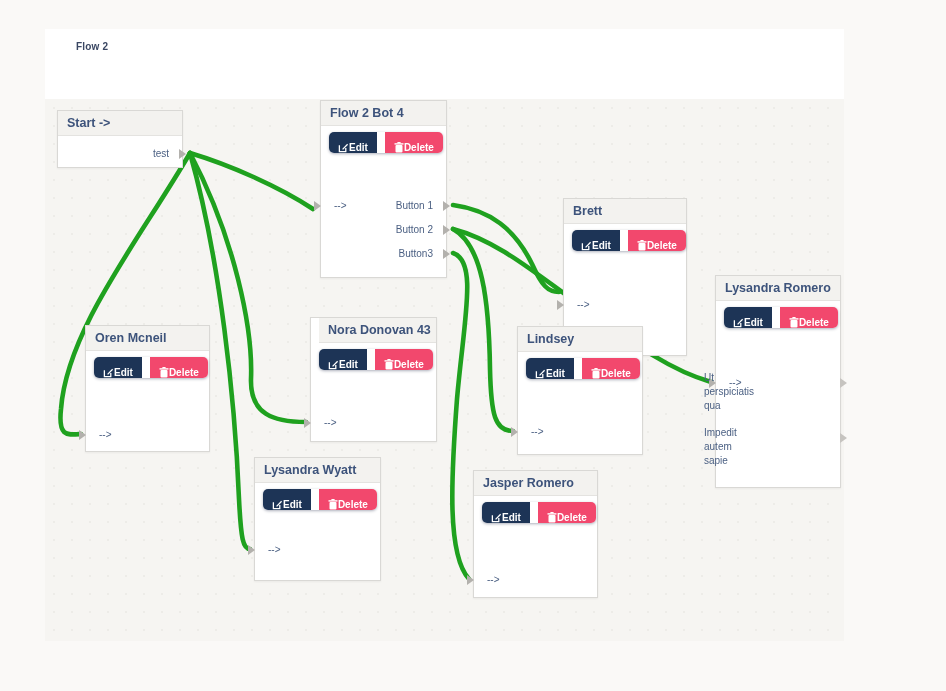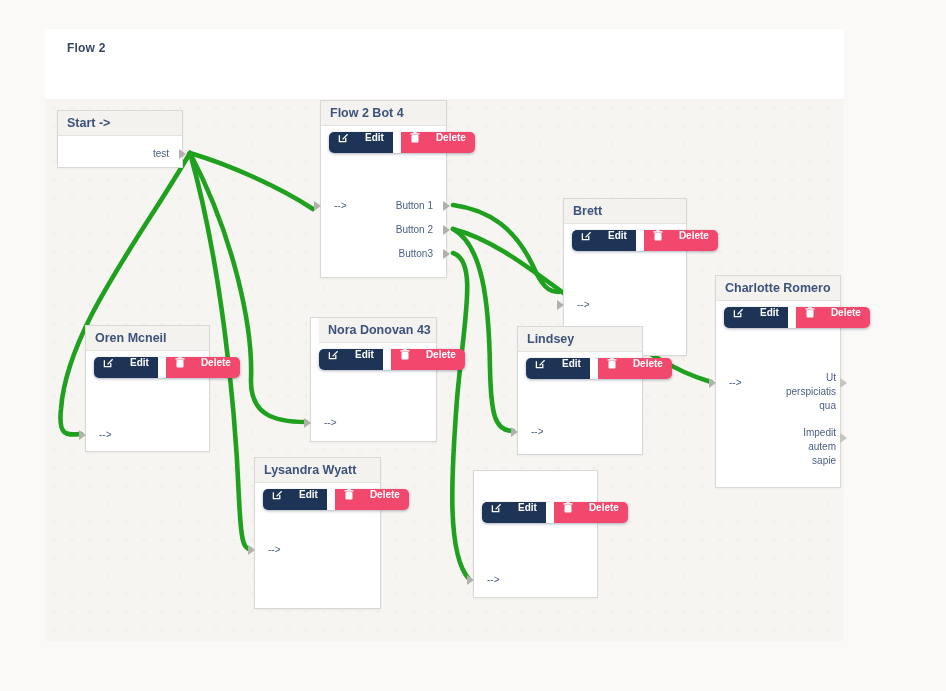--- a/index.html
+++ b/index.html
@@ -9,22 +9,22 @@
     font-family:"Liberation Sans", sans-serif;
     -webkit-font-smoothing:antialiased;
   }
   .app{
     position:absolute;left:45px;top:29px;width:799px;height:612px;
   }
   .topbar{
     position:absolute;left:0;top:0;width:100%;height:70px;background:#ffffff;
   }
   .flow-title{
-    position:absolute;left:22px;top:12px;
-    font-size:12px;font-weight:600;color:#3a4763;letter-spacing:.2px;
+    position:absolute;left:31px;top:12px;
+    font-size:10px;font-weight:600;color:#3a4763;letter-spacing:.2px;
   }
   .canvas{
     position:absolute;left:0;top:70px;width:799px;height:542px;
     background-color:#f6f5f2;
     background-image:radial-gradient(circle,#edecE8 1px, transparent 1.3px);
     background-size:18px 18px;
   }
   svg.edges{position:absolute;left:0;top:0;width:799px;height:612px;pointer-events:none;}
   svg.edges path{fill:none;stroke:#1fa11f;stroke-width:4.6;stroke-linecap:round;}
   .node{
@@ -34,42 +34,42 @@
   .node-header{
     height:24px;line-height:24px;background:#f3f2ef;border-bottom:1px solid #e4e3e0;
     padding:0 9px;font-size:12.5px;font-weight:700;color:#3d537b;
     white-space:nowrap;overflow:hidden;
   }
   .actions{
     position:absolute;left:8px;top:31px;display:flex;
     border-radius:5px;box-shadow:0 1px 3px rgba(20,30,60,.35);
   }
   .btn{
-    display:flex;align-items:flex-start;gap:16px;height:21px;padding:0 9px;
+    display:flex;align-items:flex-end;gap:0;height:21px;padding:0 9px;
     font-size:10px;font-weight:700;color:#ffffff;cursor:pointer;
   }
   .btn svg{display:block;}
   .btn-edit{background:#1d3456;border-radius:5px 0 0 5px;}
   .btn-delete{background:#f2486d;border-radius:0 5px 5px 0;margin-left:8px;}
   .port-row{
     position:absolute;width:100%;height:14px;line-height:14px;
     font-size:10px;color:#4a5f82;box-sizing:border-box;
   }
   .port-row.in{left:0;text-align:left;padding-left:13px;}
   .port-row.out{right:3px;text-align:right;padding-right:10px;padding-left:40px;}
   .tri{
     position:absolute;width:0;height:0;top:2px;
     border-top:5px solid transparent;border-bottom:5px solid transparent;
     border-left:7px solid #b3b1ad;
   }
   .tri.in-tri{left:-7px;}
   .tri.out-tri{right:-7px;}
   .text-out{
-    position:absolute;right:0;width:100%;box-sizing:border-box;
-    text-align:right;padding-right:4px;
+    position:absolute;right:12px;width:100%;box-sizing:border-box;
+    text-align:left;padding-right:4px;
     font-size:10px;line-height:14px;color:#4a5f82;
   }
 </style>
 </head>
 <body>
 
 <div class="app">
   <div class="topbar">
     <div class="flow-title">Flow 2</div>
   </div>
@@ -136,21 +136,21 @@
               <rect x="0.5" y="1.2" width="9" height="1.4" fill="#fff"></rect>
               <rect x="3.4" y="0" width="3.2" height="1.4" fill="#fff"></rect>
             </svg>
           </span>
           <span>Delete</span>
         </div>
       </div>
       <div class="port-row in" style="top: 99px;"><span class="tri in-tri"></span><span>--&gt;</span></div>
     </div>
     <div class="node" style="left: 670px; top: 246px; width: 126px; height: 213px;">
-      <div class="node-header">Charlotte Romero</div>
+      <div class="node-header">Lysandra Romero</div>
       <div class="actions">
         <div class="btn btn-edit">
           <span>
             <svg width="11" height="11" viewBox="0 0 12 12">
               <path d="M1.5 3.5 v7 h7 v-4" fill="none" stroke="#fff" stroke-width="1.4"></path>
               <path d="M4.5 7.5 L10 2 L11 3 L5.5 8.5 Z" fill="#fff"></path>
             </svg>
           </span>
           <span>Edit</span>
         </div>
@@ -247,21 +247,21 @@
               <rect x="1.5" y="3" width="7" height="7.5" rx="1" fill="#fff"></rect>
               <rect x="0.5" y="1.2" width="9" height="1.4" fill="#fff"></rect>
               <rect x="3.4" y="0" width="3.2" height="1.4" fill="#fff"></rect>
             </svg>
           </span>
           <span>Delete</span>
         </div>
       </div>
       <div class="port-row in" style="top: 98px;"><span class="tri in-tri"></span><span>--&gt;</span></div>
     </div>
-    <div class="node" style="left: 209px; top: 428px; width: 127px; height: 152px;">
+    <div class="node" style="left: 209px; top: 428px; width: 127px; height: 124px;">
       <div class="node-header">Lysandra Wyatt</div>
       <div class="actions">
         <div class="btn btn-edit">
           <span>
             <svg width="11" height="11" viewBox="0 0 12 12">
               <path d="M1.5 3.5 v7 h7 v-4" fill="none" stroke="#fff" stroke-width="1.4"></path>
               <path d="M4.5 7.5 L10 2 L11 3 L5.5 8.5 Z" fill="#fff"></path>
             </svg>
           </span>
           <span>Edit</span>
@@ -273,20 +273,21 @@
               <rect x="0.5" y="1.2" width="9" height="1.4" fill="#fff"></rect>
               <rect x="3.4" y="0" width="3.2" height="1.4" fill="#fff"></rect>
             </svg>
           </span>
           <span>Delete</span>
         </div>
       </div>
       <div class="port-row in" style="top: 85px;"><span class="tri in-tri"></span><span>--&gt;</span></div>
     </div>
     <div class="node" style="left: 428px; top: 441px; width: 125px; height: 128px;">
+      <div class="node-header">Jasper Romero</div>
       <div class="actions">
         <div class="btn btn-edit">
           <span>
             <svg width="11" height="11" viewBox="0 0 12 12">
               <path d="M1.5 3.5 v7 h7 v-4" fill="none" stroke="#fff" stroke-width="1.4"></path>
               <path d="M4.5 7.5 L10 2 L11 3 L5.5 8.5 Z" fill="#fff"></path>
             </svg>
           </span>
           <span>Edit</span>
         </div>

